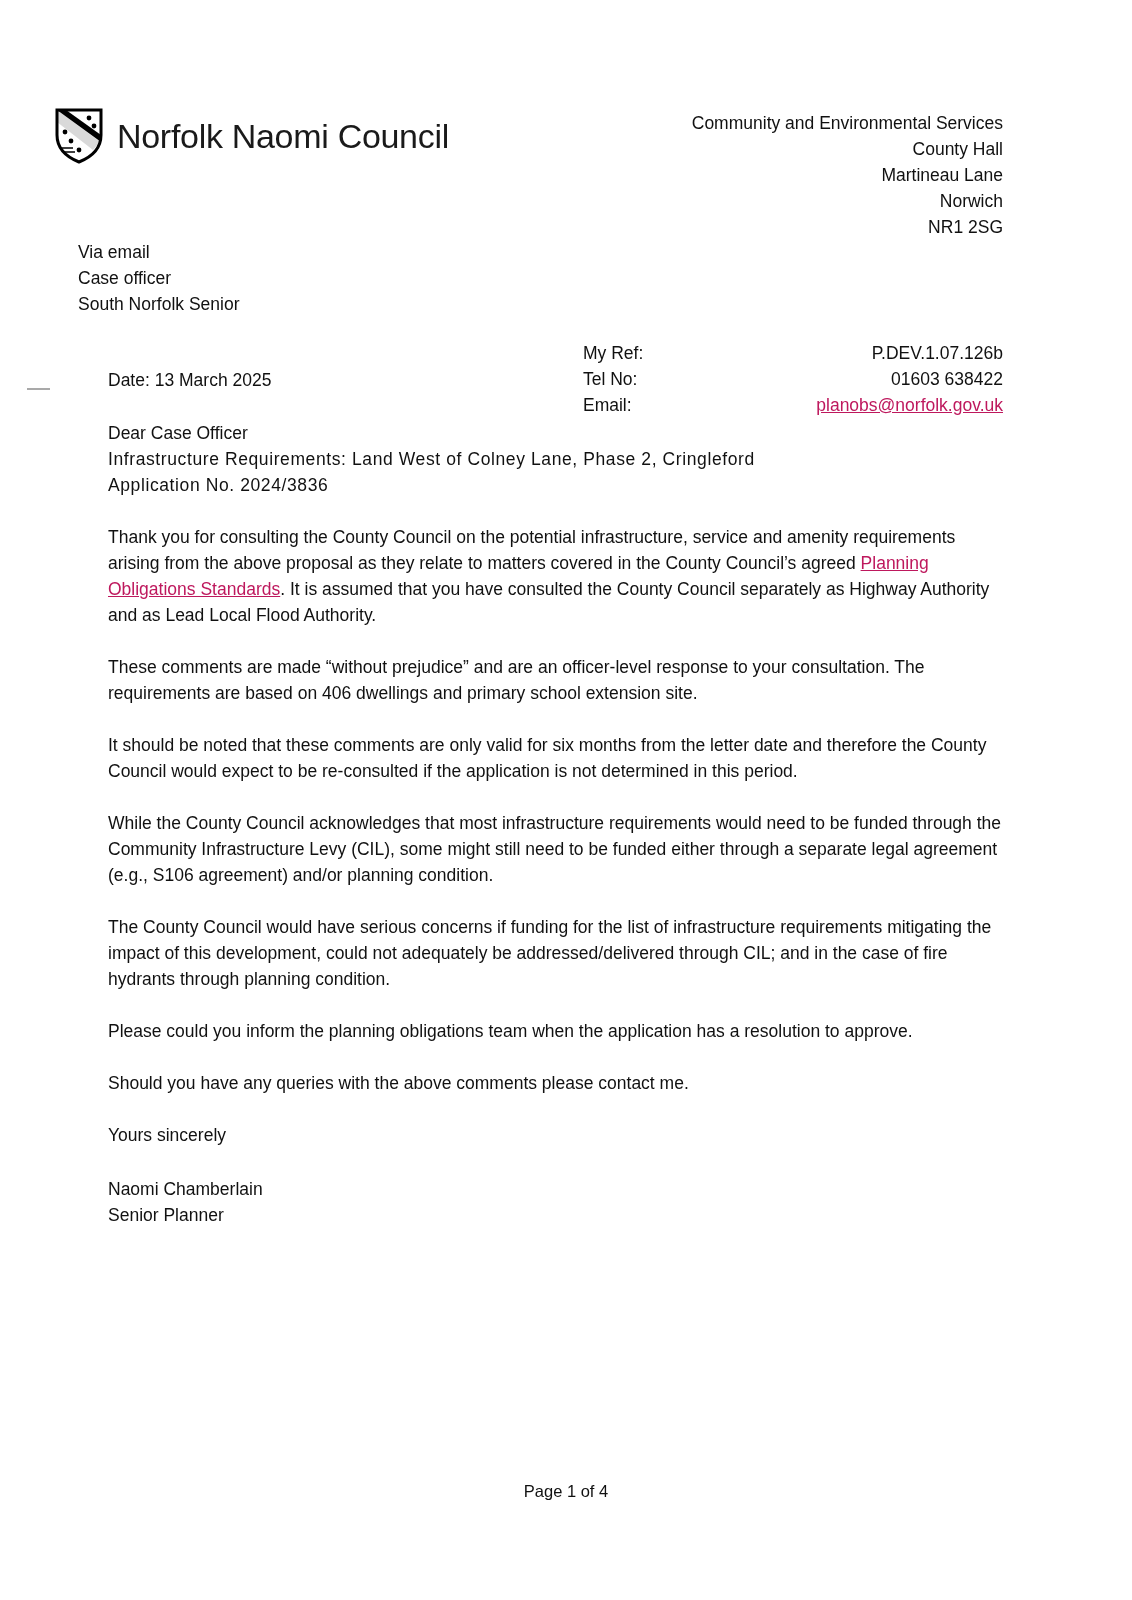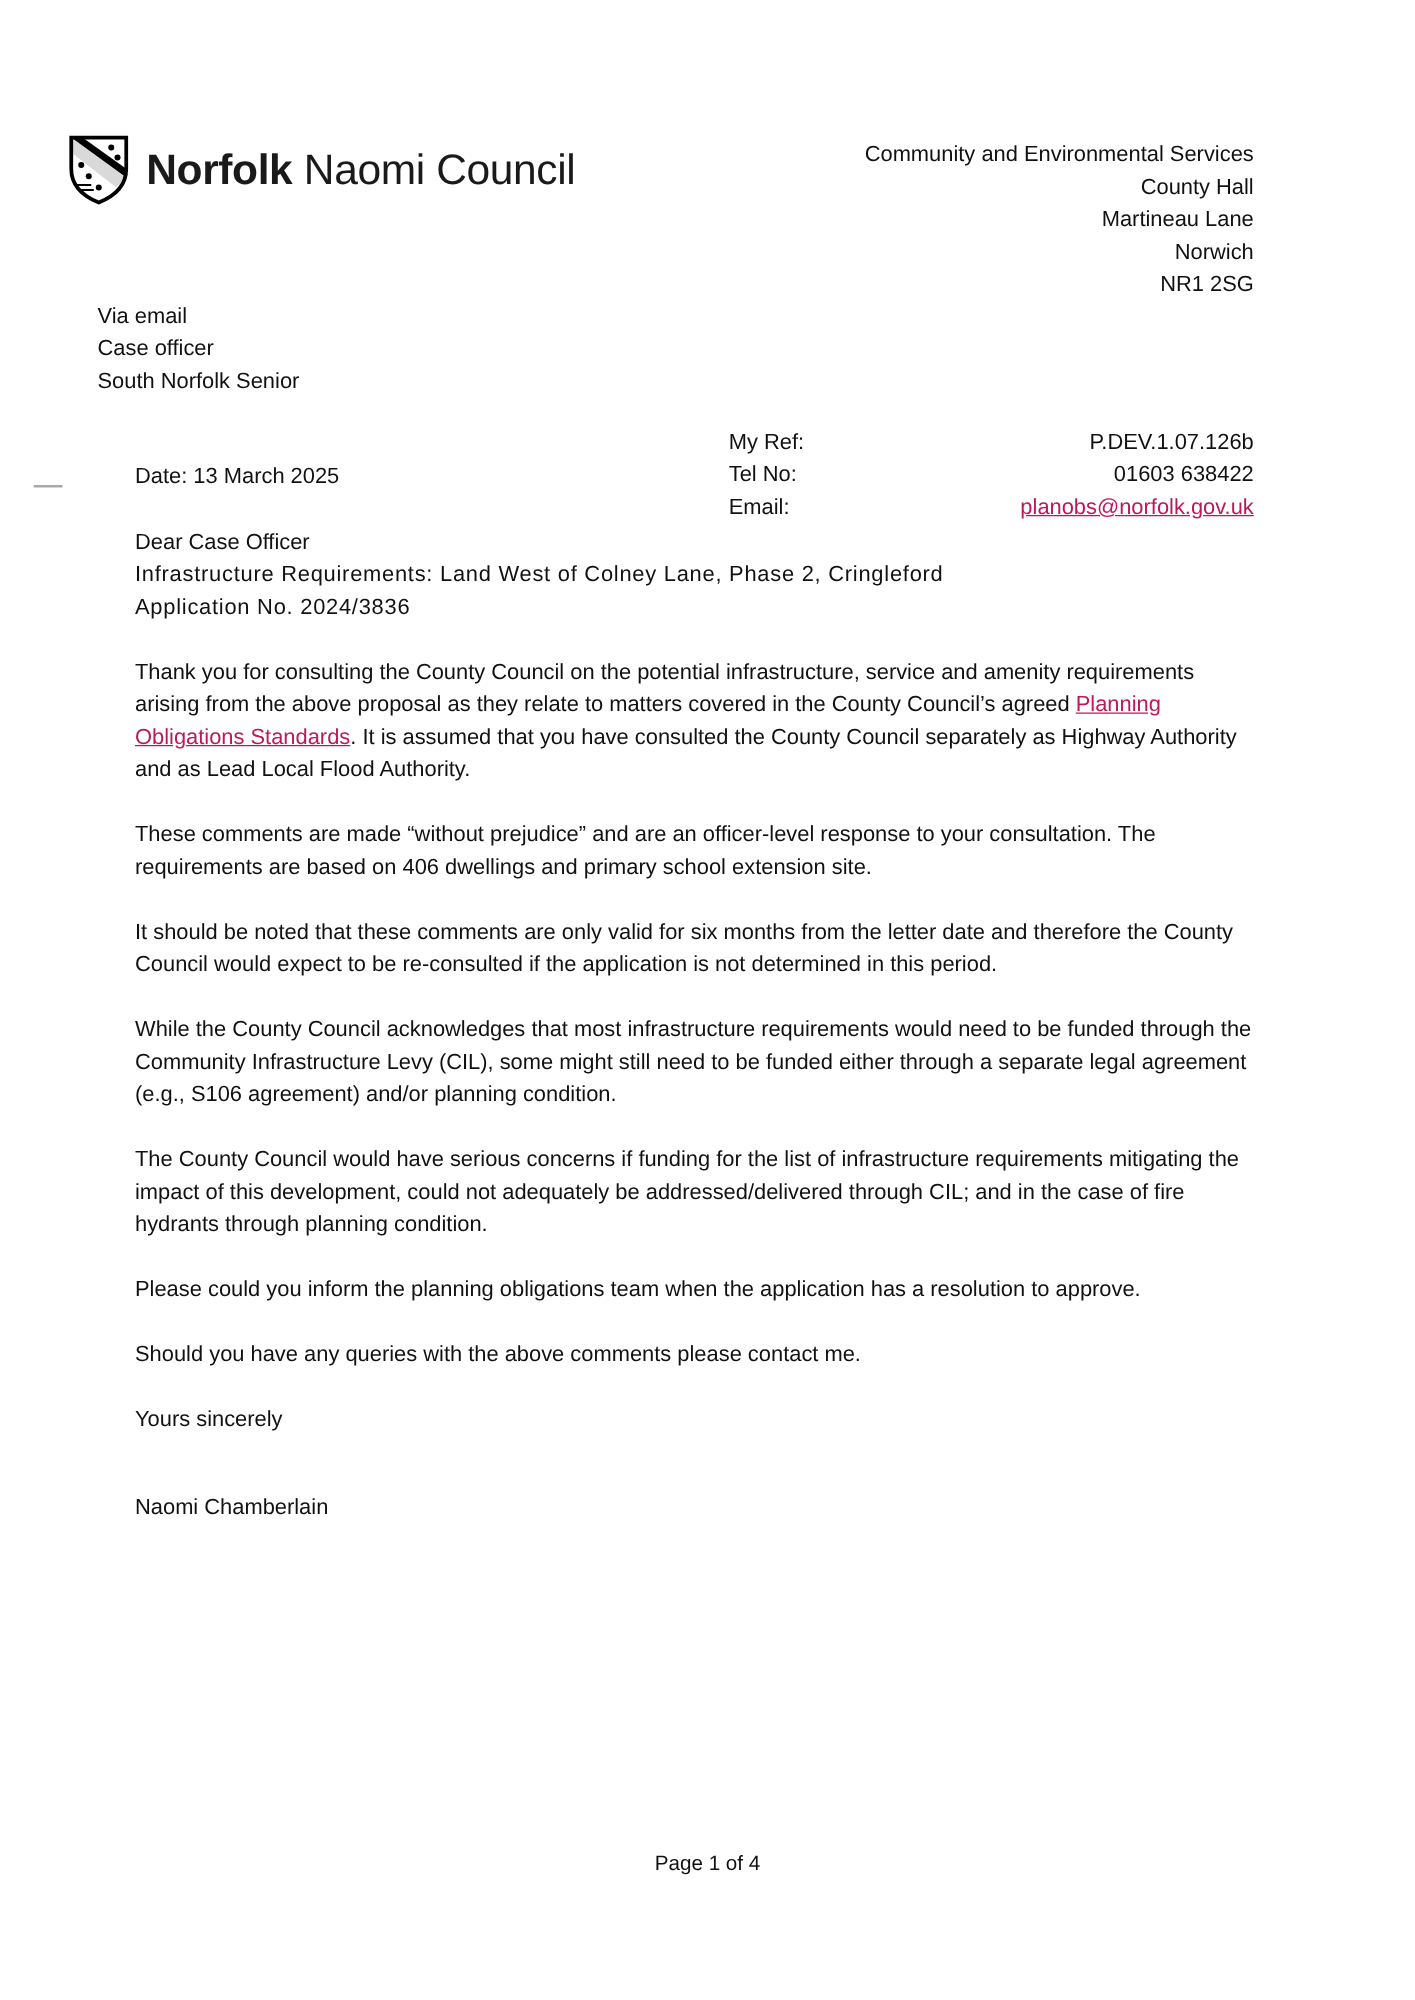--- a/index.html
+++ b/index.html
@@ -26,21 +26,21 @@
     gap: 14px;
   }
   .crest { display: inline-block; width: 48px; height: 56px; }
   .logo-text {
     font-size: 34px;
     line-height: 40px;
     color: #1a1a1a;
     letter-spacing: -0.3px;
     white-space: nowrap;
   }
-  .logo-text .bold { font-weight: bold; }
+  .logo-text .bold { font-weight: normal; }
 
   .sender {
     position: absolute;
     top: 110px;
     right: 129px;
     text-align: right;
   }
 
   .recipient {
     position: absolute;
@@ -83,21 +83,21 @@
   .body {
     position: absolute;
     top: 420px;
     left: 108px;
     width: 900px;
   }
   .subject {
     letter-spacing: 0.6px;
   }
   .para { margin-top: 26px; }
-  .sig-name { margin-top: 44px; }
+  .sig-name { margin-top: 28px; }
 
   .footer {
     position: absolute;
     top: 1478px;
     left: 0;
     width: 100%;
     text-align: center;
     font-size: 16.5px;
     color: #111111;
   }
@@ -170,17 +170,18 @@
     <div class="para">These comments are made “without prejudice” and are an officer-level response to your consultation. The requirements are based on 406 dwellings and primary school extension site.</div>
     <div class="para">It should be noted that these comments are only valid for six months from the letter date and therefore the County Council would expect to be re-consulted if the application is not determined in this period.</div>
     <div class="para">While the County Council acknowledges that most infrastructure requirements would need to be funded through the Community Infrastructure Levy (CIL), some might still need to be funded either through a separate legal agreement (e.g., S106 agreement) and/or planning condition.</div>
     <div class="para">The County Council would have serious concerns if funding for the list of infrastructure requirements mitigating the impact of this development, could not adequately be addressed/delivered through CIL; and in the case of fire hydrants through planning condition.</div>
     <div class="para">Please could you inform the planning obligations team when the application has a resolution to approve.</div>
     <div class="para">Should you have any queries with the above comments please contact me.</div>
 
     <div class="para">Yours sincerely</div>
 
     <div class="sig-name">Naomi Chamberlain</div>
+    <div>Senior Planner</div>
   </div>
 
   <div class="footer">Page 1 of 4</div>
 
 </div>
 
 </body></html>

